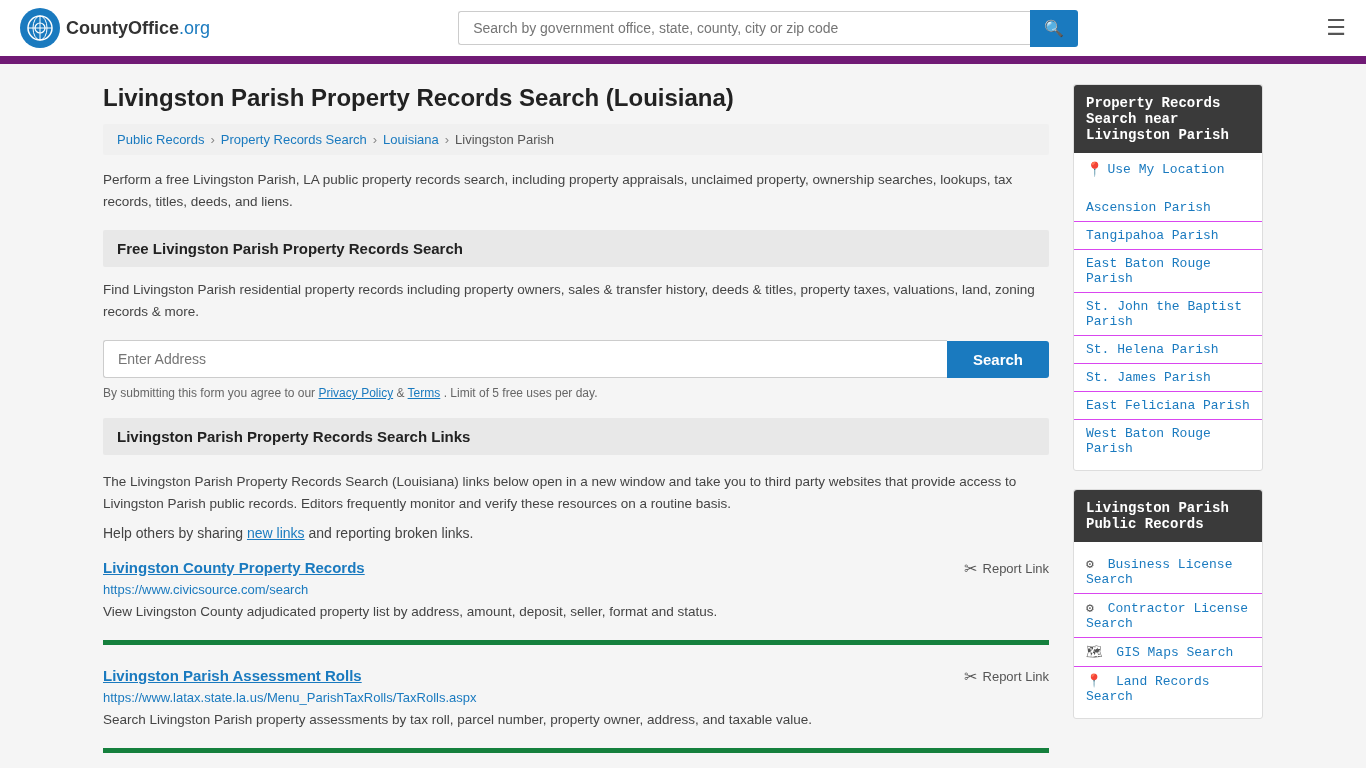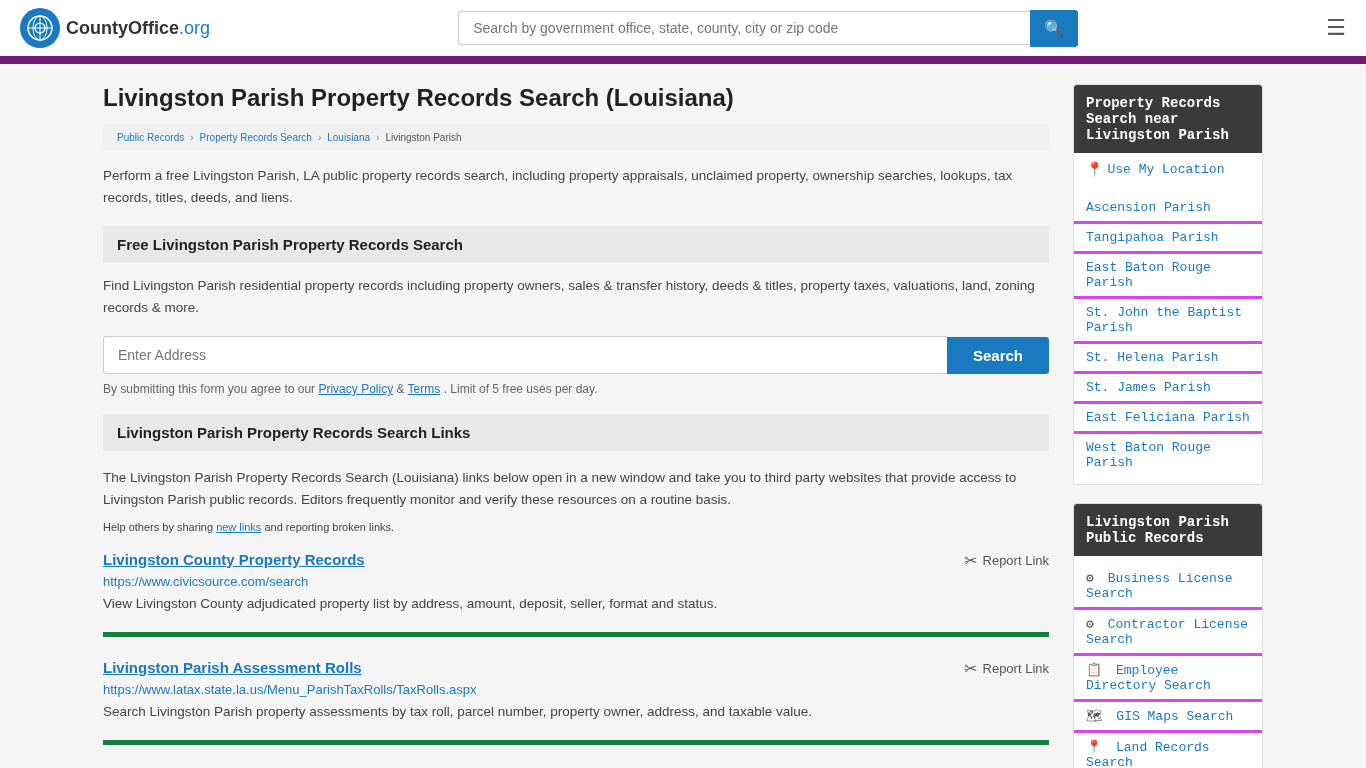--- a/index.html
+++ b/index.html
@@ -35,21 +35,21 @@
     .main-wrap { max-width: 1200px; margin: 0 auto; padding: 20px 20px; display: flex; gap: 24px; }
     .content { flex: 1; }
     .sidebar { width: 190px; flex-shrink: 0; font-family: Liberation Mono, monospace; }
 
     
     .page-title { font-size: 24px; font-weight: bold; color: #222; margin-bottom: 12px; }
 
     
     .breadcrumb {
       background: #f0f0f0; padding: 8px 14px; border-radius: 2px;
-      font-size: 10px; color: #555; margin-bottom: 14px;
+      font-size: 13px; color: #555; margin-bottom: 14px;
       display: flex; align-items: center; gap: 6px; flex-wrap: wrap;
     }
     .breadcrumb a { color: #1a7abf; text-decoration: none; }
     .breadcrumb .sep { color: #888; }
 
     
     .intro-text { font-size: 13.5px; color: #444; line-height: 1.6; margin-bottom: 18px; }
 
     
     .section-header {
@@ -65,40 +65,40 @@
     }
     .search-btn {
       background: #1a7abf; color: white; border: none; padding: 10px 26px;
       font-size: 15px; font-weight: bold; border-radius: 0 3px 3px 0; cursor: pointer;
     }
     .form-note { font-size: 12px; color: #666; text-align: left; margin-bottom: 18px; }
     .form-note a { color: #1a7abf; text-decoration: underline; }
 
     
     .links-intro { font-size: 13.5px; color: #444; line-height: 1.6; margin-bottom: 10px; margin-top: 16px; }
-    .help-text { font-size: 11px; color: #444; margin-bottom: 18px; }
+    .help-text { font-size: 14px; color: #444; margin-bottom: 18px; }
     .help-text a { color: #1a7abf; text-decoration: underline; }
 
     
     .record-card { margin-bottom: 22px; padding-bottom: 18px; border-bottom: 5px solid #15803d; }
     .record-card-header { display: flex; justify-content: space-between; align-items: flex-start; margin-bottom: 4px; }
     .record-link-title { font-size: 15px; font-weight: bold; color: #1a7abf; text-decoration: underline; cursor: pointer; }
     .report-link-btn { display: flex; align-items: center; gap: 5px; font-size: 13px; color: #555; cursor: pointer; white-space: nowrap; }
     .report-icon { font-size: 16px; }
     .record-url { color: #1a7abf; font-size: 13px; margin-bottom: 5px; text-decoration: none; }
     .record-desc { font-size: 13.5px; color: #444; line-height: 1.5; }
 
     
     .sidebar-section { background: #fff; border: 1px solid #ddd; border-radius: 3px; margin-bottom: 18px; }
     .sidebar-section-title {
       background: #3a3a3a; color: #fff; padding: 10px 12px;
       font-size: 14px; font-weight: bold; border-radius: 3px 3px 0 0;
     }
     .sidebar-section ul { list-style: none; padding: 8px 0; }
-    .sidebar-section ul li { padding: 6px 12px; border-bottom: 3px solid #d946ef; font-size: 13px; }
+    .sidebar-section ul li { padding: 6px 12px; border-bottom: 1px solid #d946ef; font-size: 13px; }
     .sidebar-section ul li:last-child { border-bottom: none; }
     .sidebar-section ul li a { color: #1a7abf; text-decoration: none; }
     .location-pin { color: #555; margin-right: 4px; }
     .use-location { display: flex; align-items: center; padding: 8px 12px; }
     .use-location a { color: #1a7abf; text-decoration: none; font-size: 13px; }
 
     
     .sidebar-icon { margin-right: 6px; font-size: 13px; color: #555; }
   </style>
 </head>
@@ -223,24 +223,20 @@
       <ul>
         <li>
           <span class="sidebar-icon">⚙</span>
           <a href="#">Business License Search</a>
         </li>
         <li>
           <span class="sidebar-icon">⚙</span>
           <a href="#">Contractor License Search</a>
         </li>
         <li>
-          <span class="sidebar-icon">📋</span>
-          <a href="#">Employee Directory Search</a>
-        </li>
-        <li>
           <span class="sidebar-icon">🗺</span>
           <a href="#">GIS Maps Search</a>
         </li>
         <li>
           <span class="sidebar-icon">📍</span>
           <a href="#">Land Records Search</a>
         </li>
       </ul>
     </div>
 

